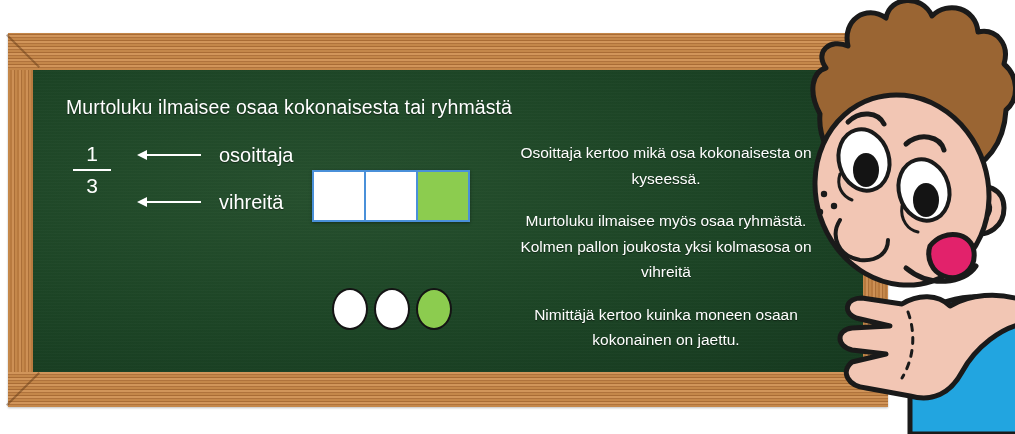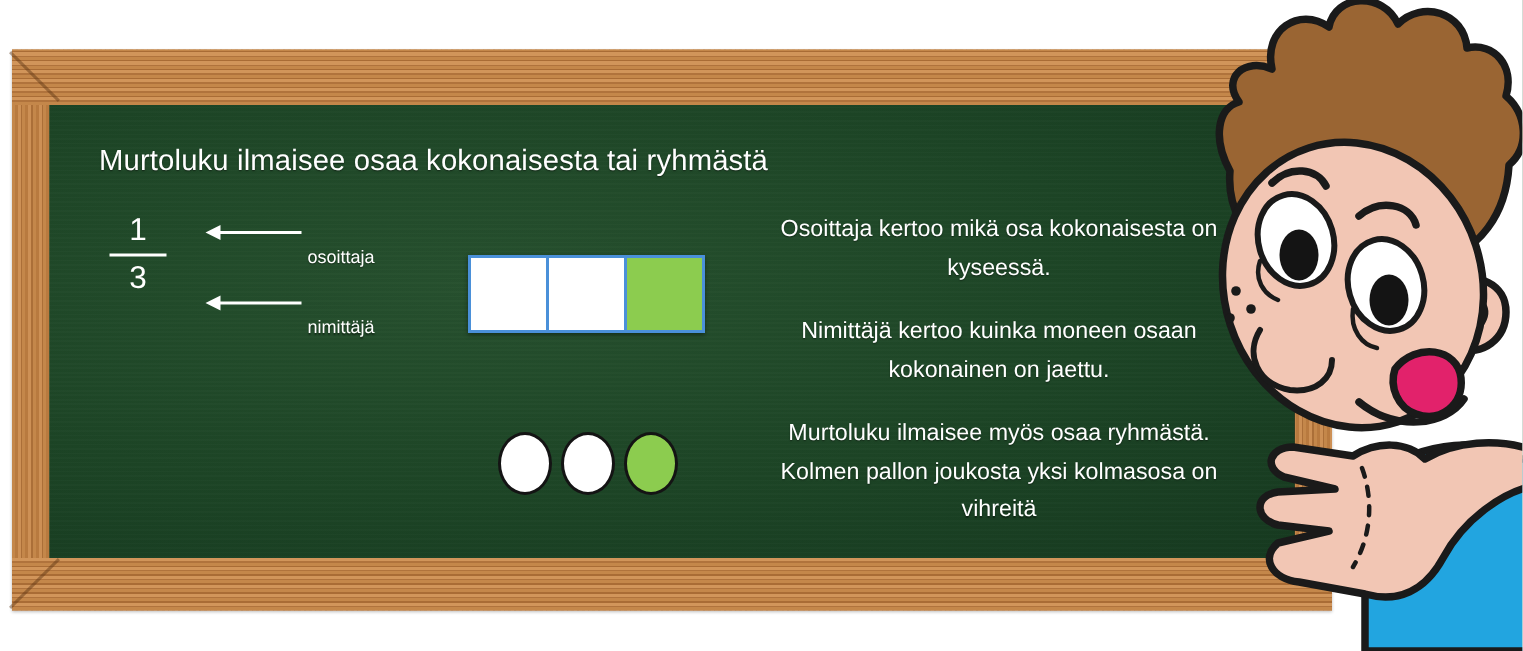--- a/index.html
+++ b/index.html
@@ -151,24 +151,23 @@
     width: 0; height: 0;
     border-top: 5px solid transparent;
     border-bottom: 5px solid transparent;
     border-right: 10px solid #ffffff;
   }
   #arrow-numerator { top: 84px; }
   #arrow-denominator { top: 131px; }
 
   .arrow-label {
     position: absolute;
-    left: 172px;
-    font-size: 12px;
+    left: 186px;
+    font-size: 20px;
     text-shadow: 0 1px 1px rgba(0,0,0,0.45);
-    margin-top: 20px;
   }
   #label-osoittaja { top: 74px; }
   #label-nimittaja { top: 121px; }
 
   
   #bar-model {
     position: absolute;
     left: 279px;
     top: 100px;
     display: flex;
@@ -253,38 +252,38 @@
         <div class="arrow-row" id="arrow-numerator">
           <span class="head"></span>
           <span class="shaft"></span>
         </div>
         <div class="arrow-row" id="arrow-denominator">
           <span class="head"></span>
           <span class="shaft"></span>
         </div>
 
         <div class="arrow-label" id="label-osoittaja">osoittaja</div>
-        <div class="arrow-label" id="label-nimittaja">nimittäjä</div>
+        <div class="arrow-label" id="label-nimittaja">vihreitä</div>
 
         <div id="bar-model">
           <div class="bar-cell empty"></div>
           <div class="bar-cell empty"></div>
           <div class="bar-cell filled"></div>
         </div>
 
         <div id="circle-group">
           <div class="dot empty"></div>
           <div class="dot empty"></div>
           <div class="dot filled"></div>
         </div>
 
         <div id="explanations">
           <p>Osoittaja kertoo mikä osa kokonaisesta on kyseessä.</p>
+          <p>Murtoluku ilmaisee myös osaa ryhmästä. Kolmen pallon joukosta yksi kolmasosa on vihreitä</p>
           <p>Nimittäjä kertoo kuinka moneen osaan kokonainen on jaettu.</p>
-          <p>Murtoluku ilmaisee myös osaa ryhmästä. Kolmen pallon joukosta yksi kolmasosa on vihreitä</p>
         </div>
 
       </div>
     </div>
   </div>
 
   <div id="boy">
     <svg width="232" height="440" viewBox="0 0 232 440" xmlns="http://www.w3.org/2000/svg">
       <g stroke="#1a1a1a" stroke-width="5" stroke-linejoin="round" stroke-linecap="round">
 

